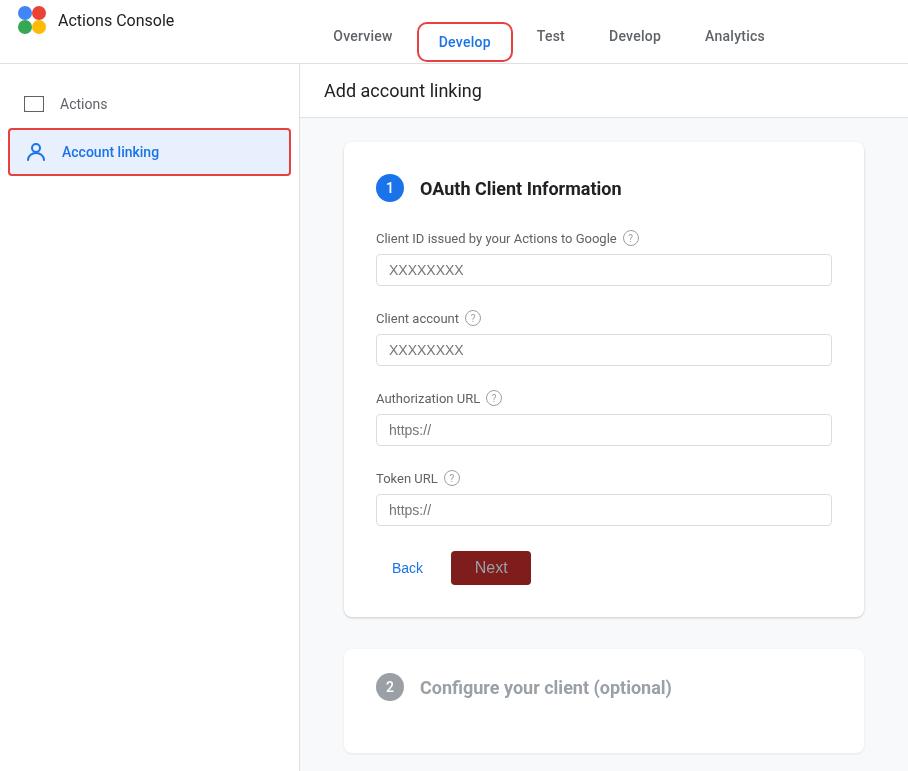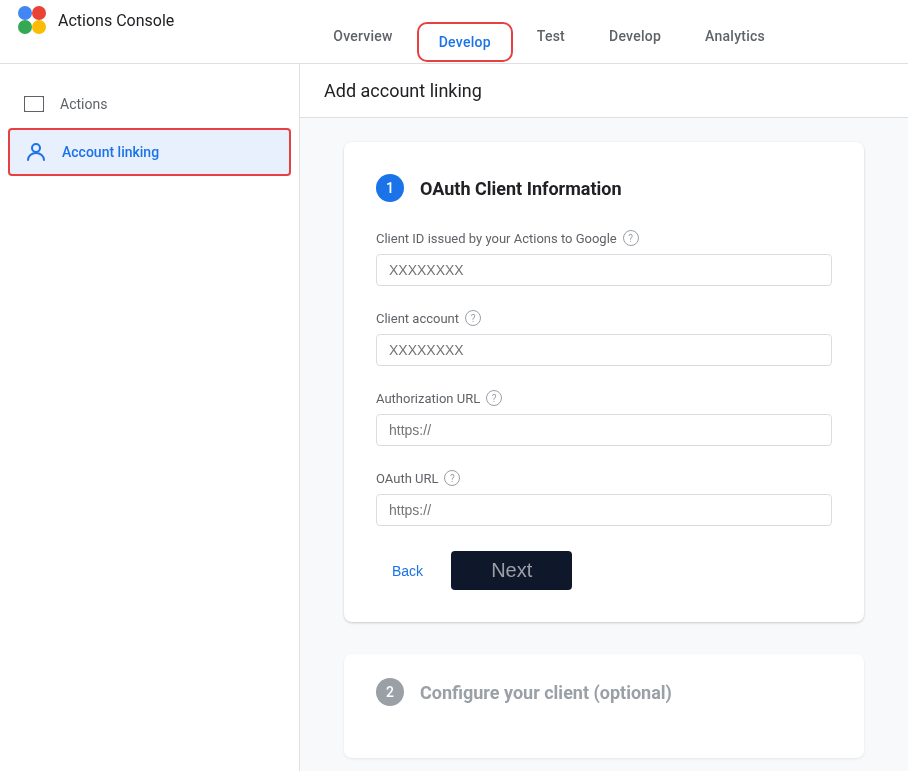--- a/index.html
+++ b/index.html
@@ -205,27 +205,27 @@
       background: transparent;
       border: none;
       font-size: 14px;
       font-weight: 500;
       color: #1a73e8;
       cursor: pointer;
       padding: 8px 16px;
       border-radius: 4px;
     }
     .btn-next {
-      background: #0f172a;
+      background: #7f1d1d;
       border: none;
-      font-size: 20px;
+      font-size: 16px;
       font-weight: 500;
       color: #9aa0a6;
       cursor: not-allowed;
-      padding: 8px 40px;
+      padding: 8px 20px;
       border-radius: 4px;
       min-width: 80px;
     }
 
     
     .card-inactive {
       background: #fff;
       border-radius: 8px;
       box-shadow: 0 1px 3px rgba(0,0,0,0.08);
       padding: 24px 32px;
@@ -310,21 +310,21 @@
           <div class="form-group">
             <div class="form-label">
               <span>Authorization URL</span>
               <span class="help-icon">?</span>
             </div>
             <input class="form-input" type="text" placeholder="https://" style="">
           </div>
 
           <div class="form-group">
             <div class="form-label">
-              <span>OAuth URL</span>
+              <span>Token URL</span>
               <span class="help-icon">?</span>
             </div>
             <input class="form-input" type="text" placeholder="https://" style="">
           </div>
 
           <div class="button-row">
             <button class="btn-back">Back</button>
             <button class="btn-next">Next</button>
           </div>
         </div>

